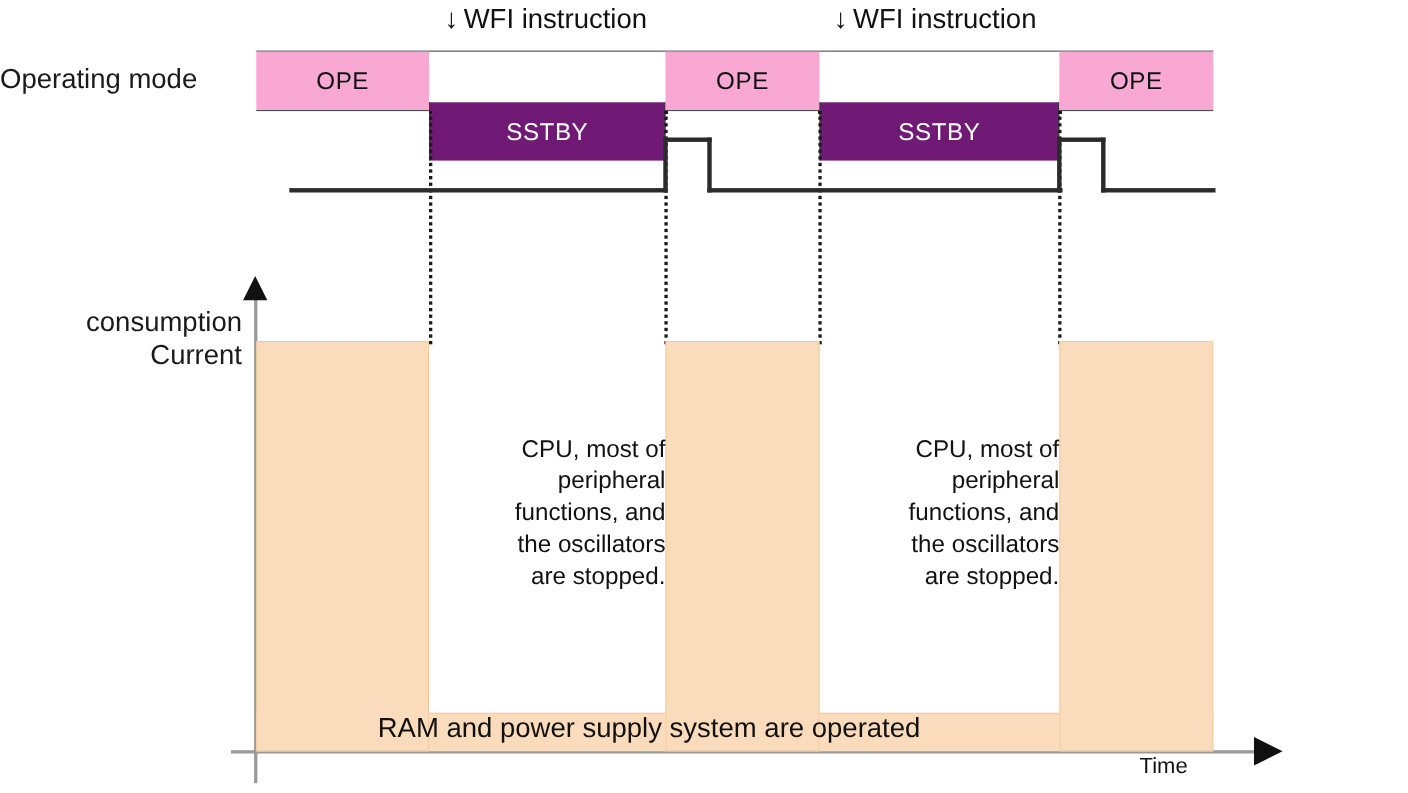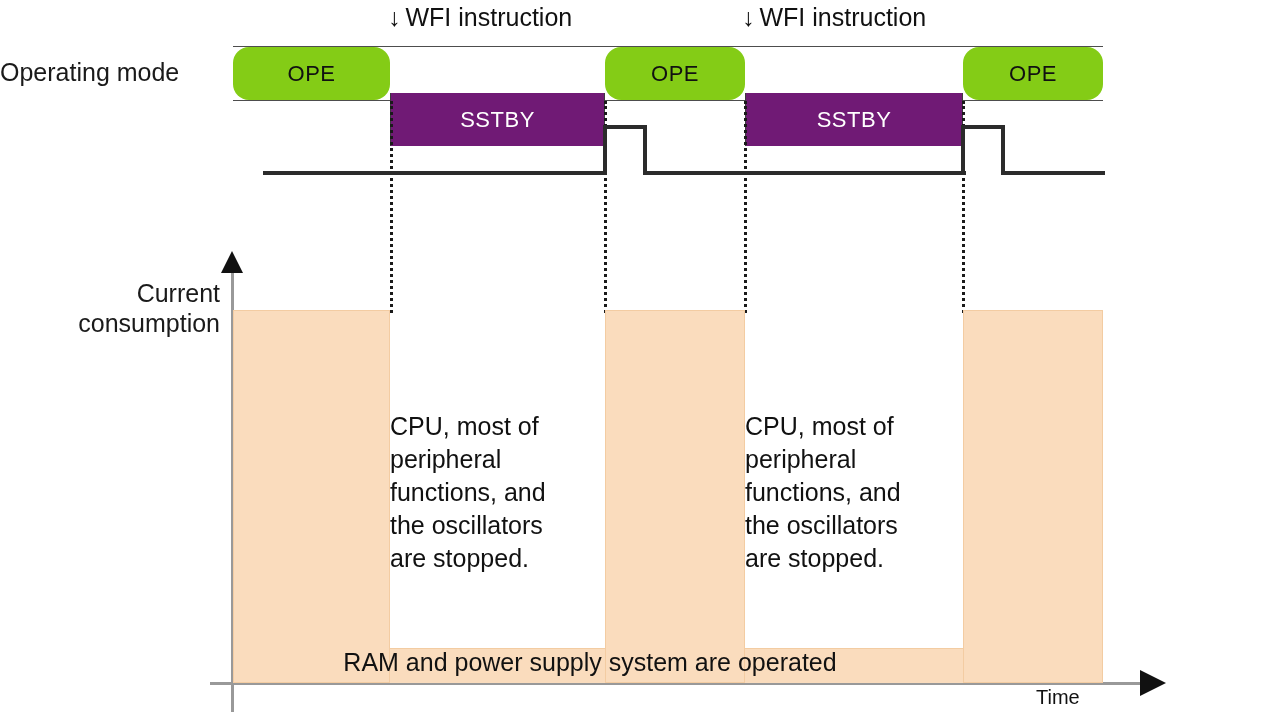--- a/index.html
+++ b/index.html
@@ -36,20 +36,21 @@
   }
   .sup {
     font-size: 14px;
     vertical-align: super;
   }
   .wfi-label {
     font-size: 25px;
     color: #111111;
     white-space: nowrap;
     line-height: 1;
+    margin-left: 16px;
   }
   .wfi-arrow {
     font-size: 25px;
     padding-right: 5px;
   }
 
   
   .mode-bar {
     box-sizing: border-box;
     border: 1.5px solid #4d4d4d;
@@ -59,23 +60,22 @@
   .mode-seg {
     box-sizing: border-box;
     height: 100%;
     display: flex;
     align-items: center;
     justify-content: center;
     font-size: 22px;
     letter-spacing: 0.5px;
   }
   .seg-ope {
-    background: #84cc16;
-    color: #111111;
-    border-radius: 16px;
+    background: #f9a8d4;
+    color: #111111;
   }
   .seg-sstby {
     background: #701a75;
     color: #ffffff;
     border-left: 1.5px solid #3c3c3c;
     border-right: 1.5px solid #3c3c3c;
     margin-top: 46px;
   }
 
   
@@ -116,26 +116,25 @@
   }
   .axis-arrow-right {
     width: 0; height: 0;
     border-top: 13px solid transparent;
     border-bottom: 13px solid transparent;
     border-left: 26px solid #111111;
   }
 
   
   .note-block {
-    font-size: 25px;
-    color: #111111;
-    text-align: left;
+    font-size: 22px;
+    color: #111111;
+    text-align: right;
     line-height: 1.32;
     white-space: pre-line;
-    margin-top: 17px;
   }
   .ram-note {
     font-size: 25px;
     color: #111111;
     text-align: center;
     white-space: nowrap;
   }
   .time-label {
     font-size: 20px;
     color: #111111;
@@ -196,22 +195,22 @@
     <div class="abs wave-v" style="left:961px; top:125px; height:50px;"></div>
 
     <div class="abs wave-h" style="left:961px; top:125px; width:44px;"></div>
 
     <div class="abs wave-v" style="left:1001px; top:125px; height:50px;"></div>
 
     <div class="abs wave-h" style="left:1001px; top:171px; width:104px;"></div>
   </div>
 
   <div class="abs axis-label" style="left:0px; top:278px; width:220px;">
+    <div>consumption</div>
     <div>Current</div>
-    <div>consumption</div>
   </div>
 
   <div class="abs axis-line" style="left:231px; top:272px; width:3px; height:440px;"></div>
   <div class="abs axis-arrow-up" style="left:221px; top:251px;"></div>
 
   <div class="abs axis-line" style="left:210px; top:682px; width:930px; height:3px;"></div>
   <div class="abs axis-arrow-right" style="left:1140px; top:670px;"></div>
 
   <div class="abs cc-baseline" style="left:233px; top:648px; width:870px; height:35px;"></div>
 

